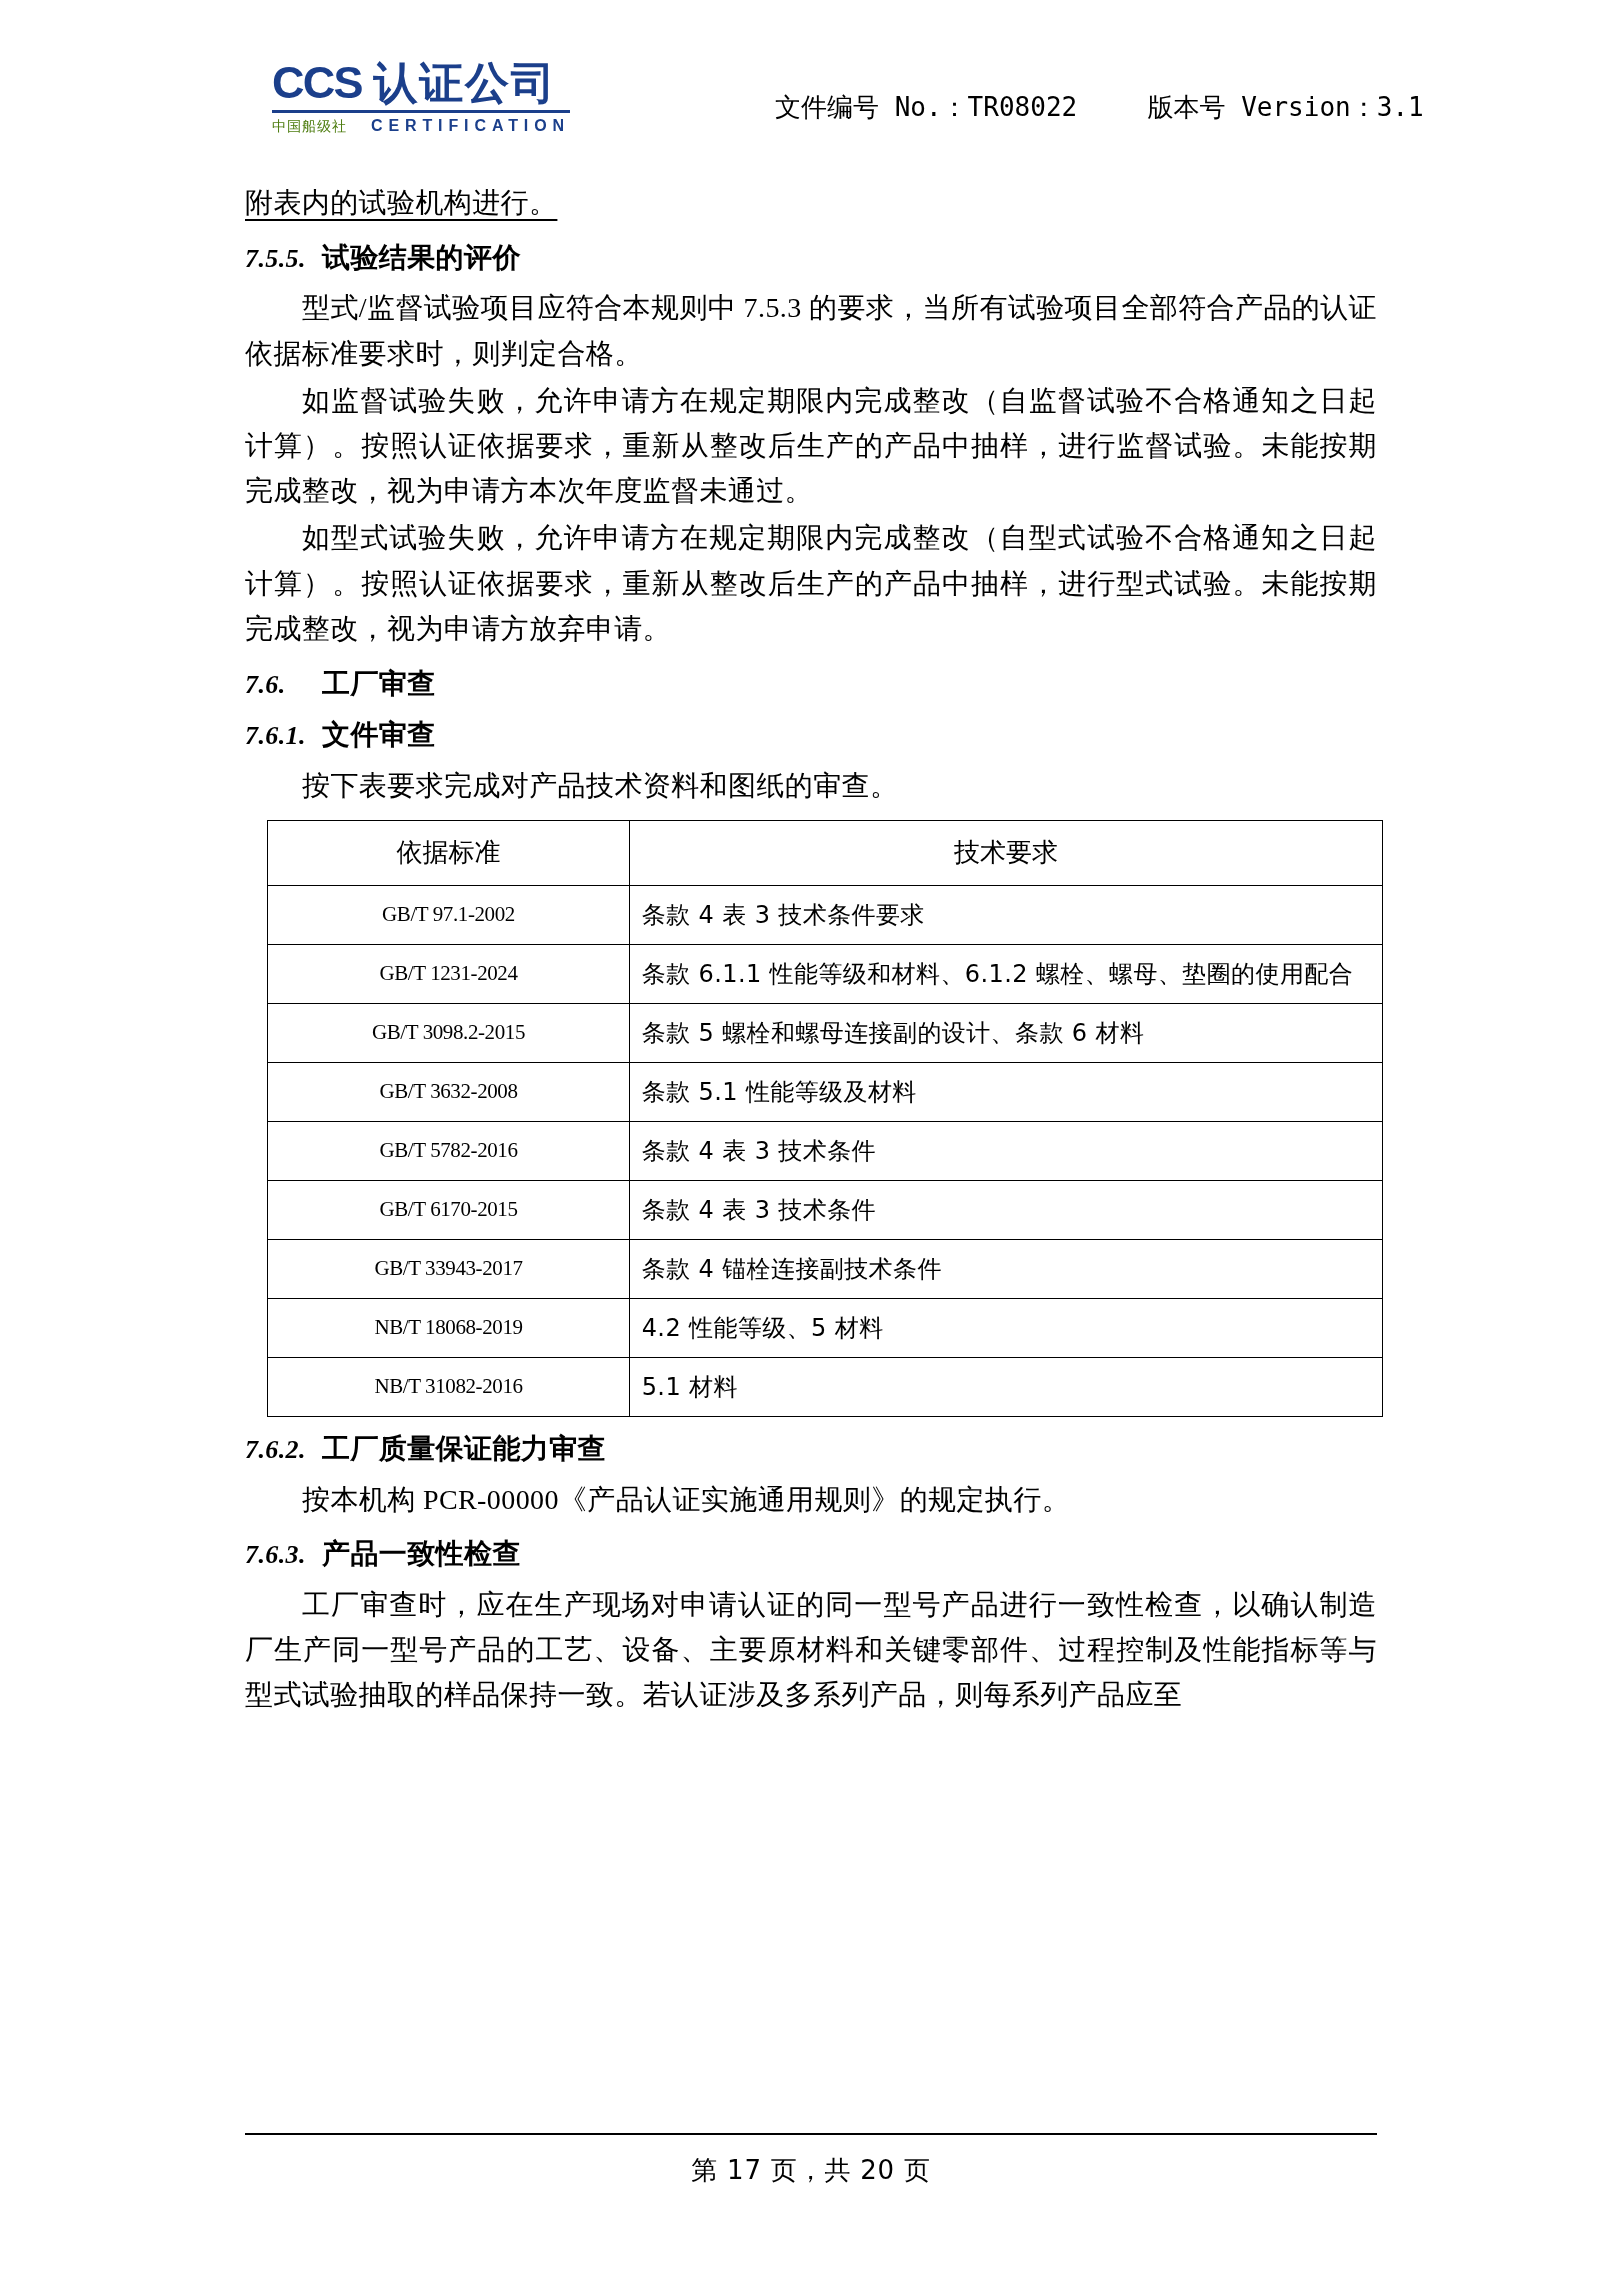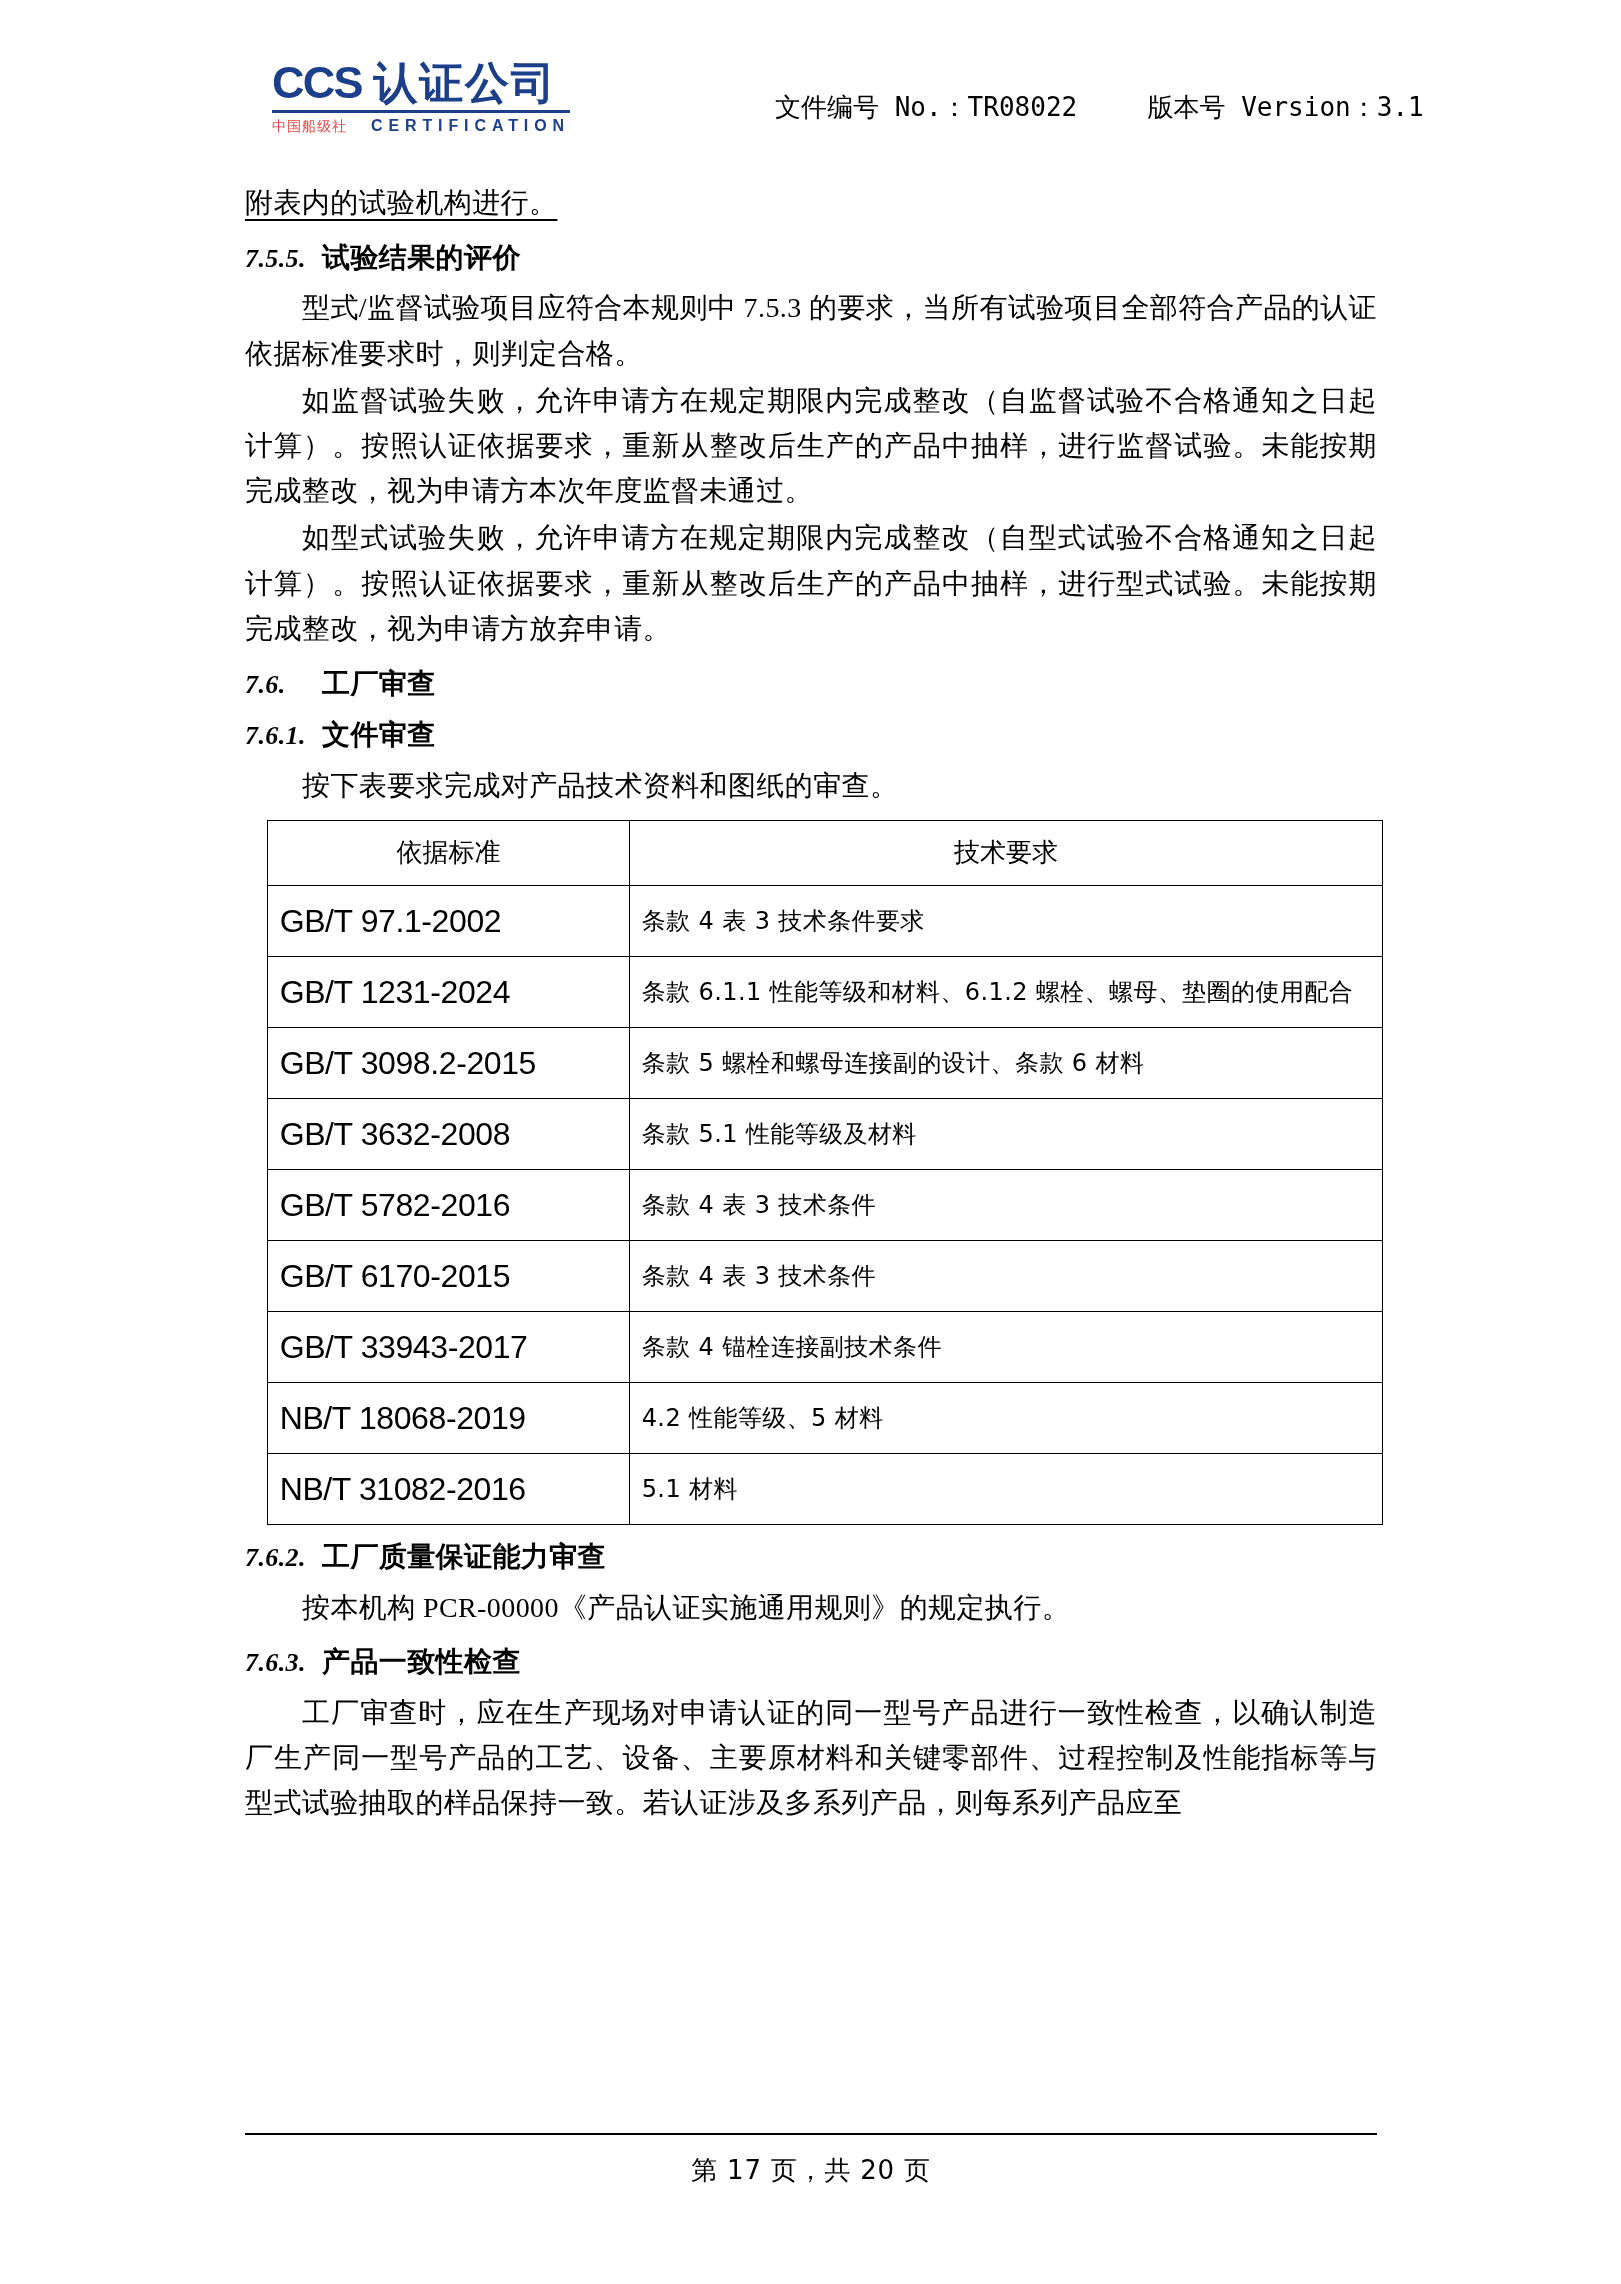--- a/index.html
+++ b/index.html
@@ -68,21 +68,21 @@
   }
   .logo-bottom {
     display: flex;
     align-items: center;
     justify-content: space-between;
     margin-top: 3.4px;
   }
   .logo-cn-small {
     font-family: "DejaVu Sans", sans-serif;
     font-size: 14.2px;
-    color: #ef4444;
+    color: #4d7c0f;
     letter-spacing: 0.8px;
   }
   .logo-en {
     font-family: "Liberation Sans", sans-serif;
     font-size: 16px;
     letter-spacing: 5.9px;
     color: #1b3f8b;
     font-weight: bold;
   }
   .header-meta {
@@ -158,23 +158,23 @@
     vertical-align: middle;
   }
   table.spec th {
     text-align: center;
     font-weight: normal;
     font-family: "DejaVu Sans", sans-serif;
     font-size: 26px;
     padding: 12.6px 8.4px;
   }
   table.spec td.std {
-    text-align: left;
-    font-family: Liberation Sans, sans-serif;
-    font-size: 32px;
+    text-align: center;
+    font-family: Liberation Serif, serif;
+    font-size: 21px;
     letter-spacing: -0.4px;
     white-space: nowrap;
   }
   table.spec td.req {
     text-align: left;
     font-family: "DejaVu Sans", sans-serif;
     font-size: 24px;
     letter-spacing: 0.4px;
   }
   col.c1 { width: 362px; }

